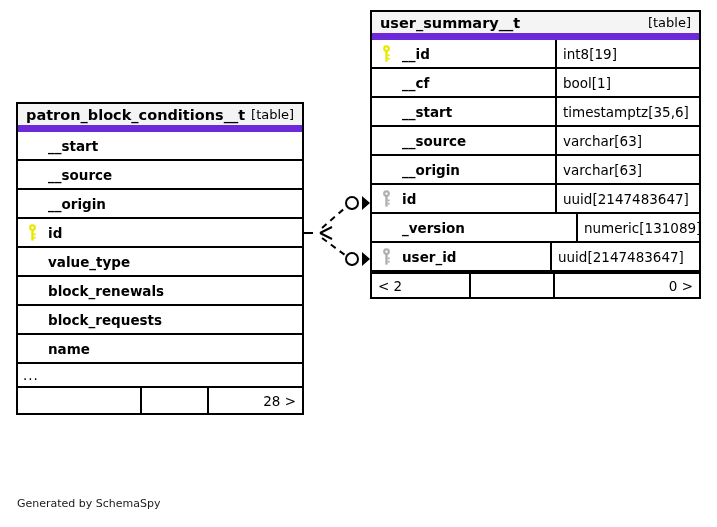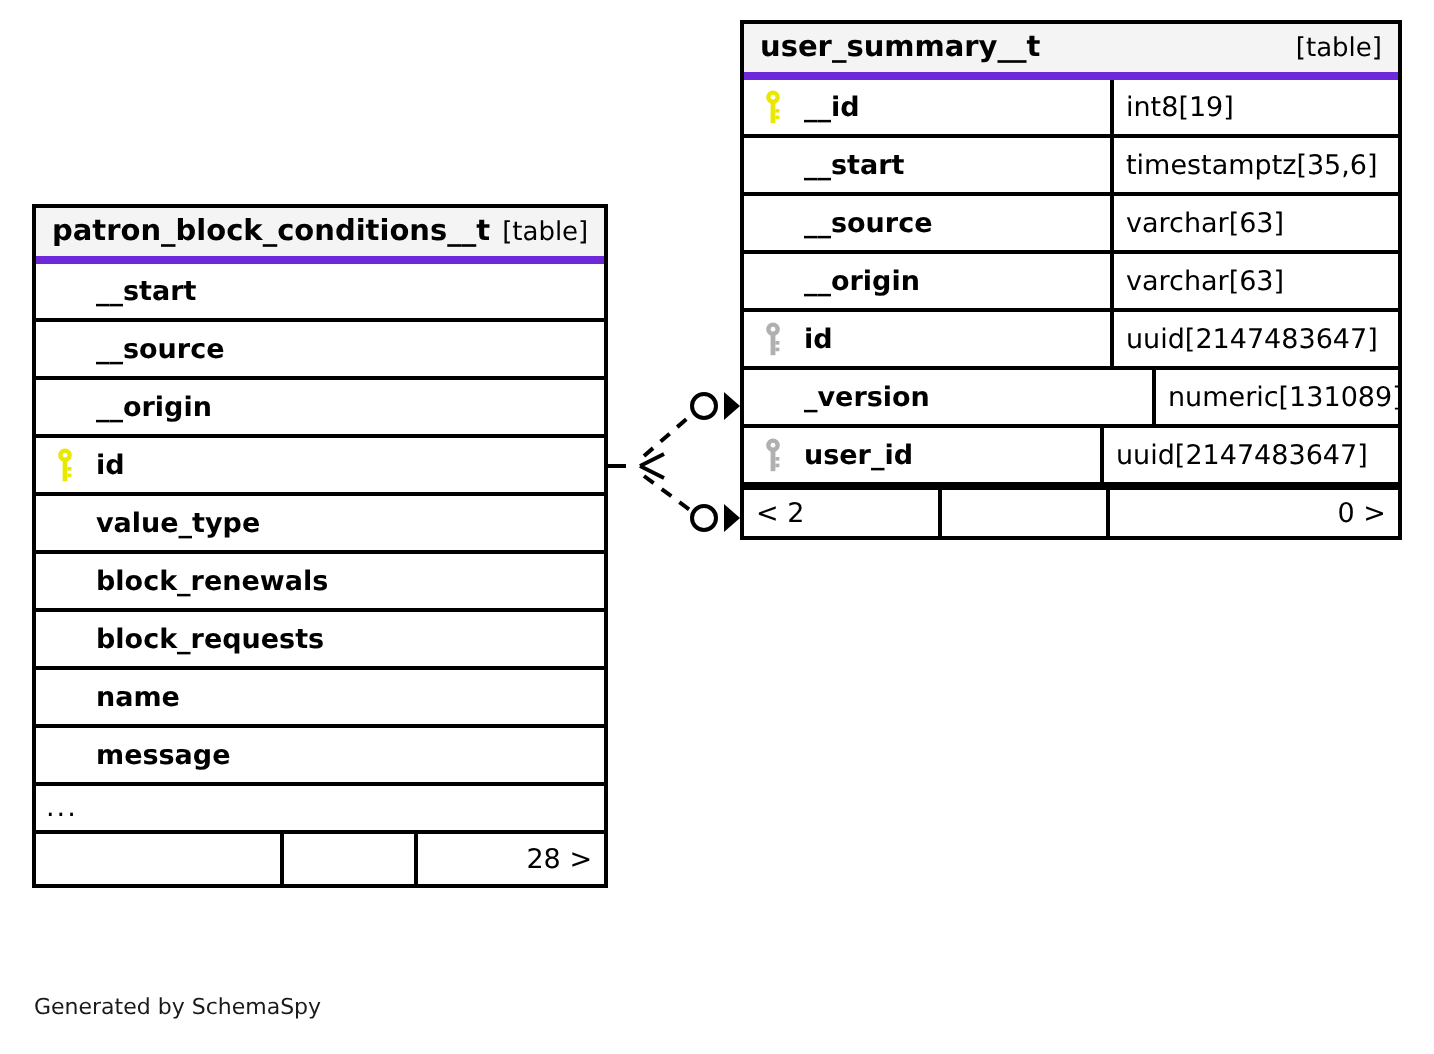--- a/index.html
+++ b/index.html
@@ -17,21 +17,21 @@
 
   
   .entity {
     position: absolute;
     border: 2px solid #000000;
     background: #ffffff;
     box-sizing: border-box;
   }
   .entity-header {
     background: #f4f4f4;
-    border-bottom: 4px solid #6d28d9;
+    border-bottom: 7px solid #6d28d9;
     height: 28px;
     display: flex;
     align-items: center;
     padding: 0 8px;
     box-sizing: border-box;
   }
   .entity-title {
     font-weight: bold;
     font-size: 14.5px;
     color: #000000;
@@ -217,26 +217,20 @@
       <span class="indent-slot"></span>
       <span class="col-name-text">block_requests</span>
     </div>
   </div>
   <div class="row">
     <div class="cell-name" style="width:100%">
       <span class="indent-slot"></span>
       <span class="col-name-text">name</span>
     </div>
   </div>
-  <div class="row">
-    <div class="cell-name" style="width:100%">
-      <span class="indent-slot"></span>
-      <span class="col-name-text">message</span>
-    </div>
-  </div>
 
   <div class="row-ellipsis">...</div>
 
   <div class="row-footer">
     <div class="footer-cell footer-left" style="width:122px"></div>
     <div class="footer-cell" style="width:67px"></div>
     <div class="footer-cell footer-right" style="flex:1">28 &gt;</div>
   </div>
 </div>
 
@@ -255,20 +249,27 @@
             <rect x="3.3" y="6" width="2.4" height="10.6" fill="#e8e800"></rect>
             <rect x="5.7" y="9.5" width="2" height="1.8" fill="#e8e800"></rect>
             <rect x="5.7" y="12.8" width="2" height="1.8" fill="#e8e800"></rect>
           </svg>
       </span>
       <span class="col-name-text">__id</span>
     </div>
     <div class="cell-type" style="flex:1">int8[19]</div>
   </div>
 
+  <div class="row">
+    <div class="cell-name" style="width:183px">
+      <span class="indent-slot"></span>
+      <span class="col-name-text">__cf</span>
+    </div>
+    <div class="cell-type" style="flex:1">bool[1]</div>
+  </div>
 
   <div class="row">
     <div class="cell-name" style="width:183px">
       <span class="indent-slot"></span>
       <span class="col-name-text">__start</span>
     </div>
     <div class="cell-type" style="flex:1">timestamptz[35,6]</div>
   </div>
 
   <div class="row">

